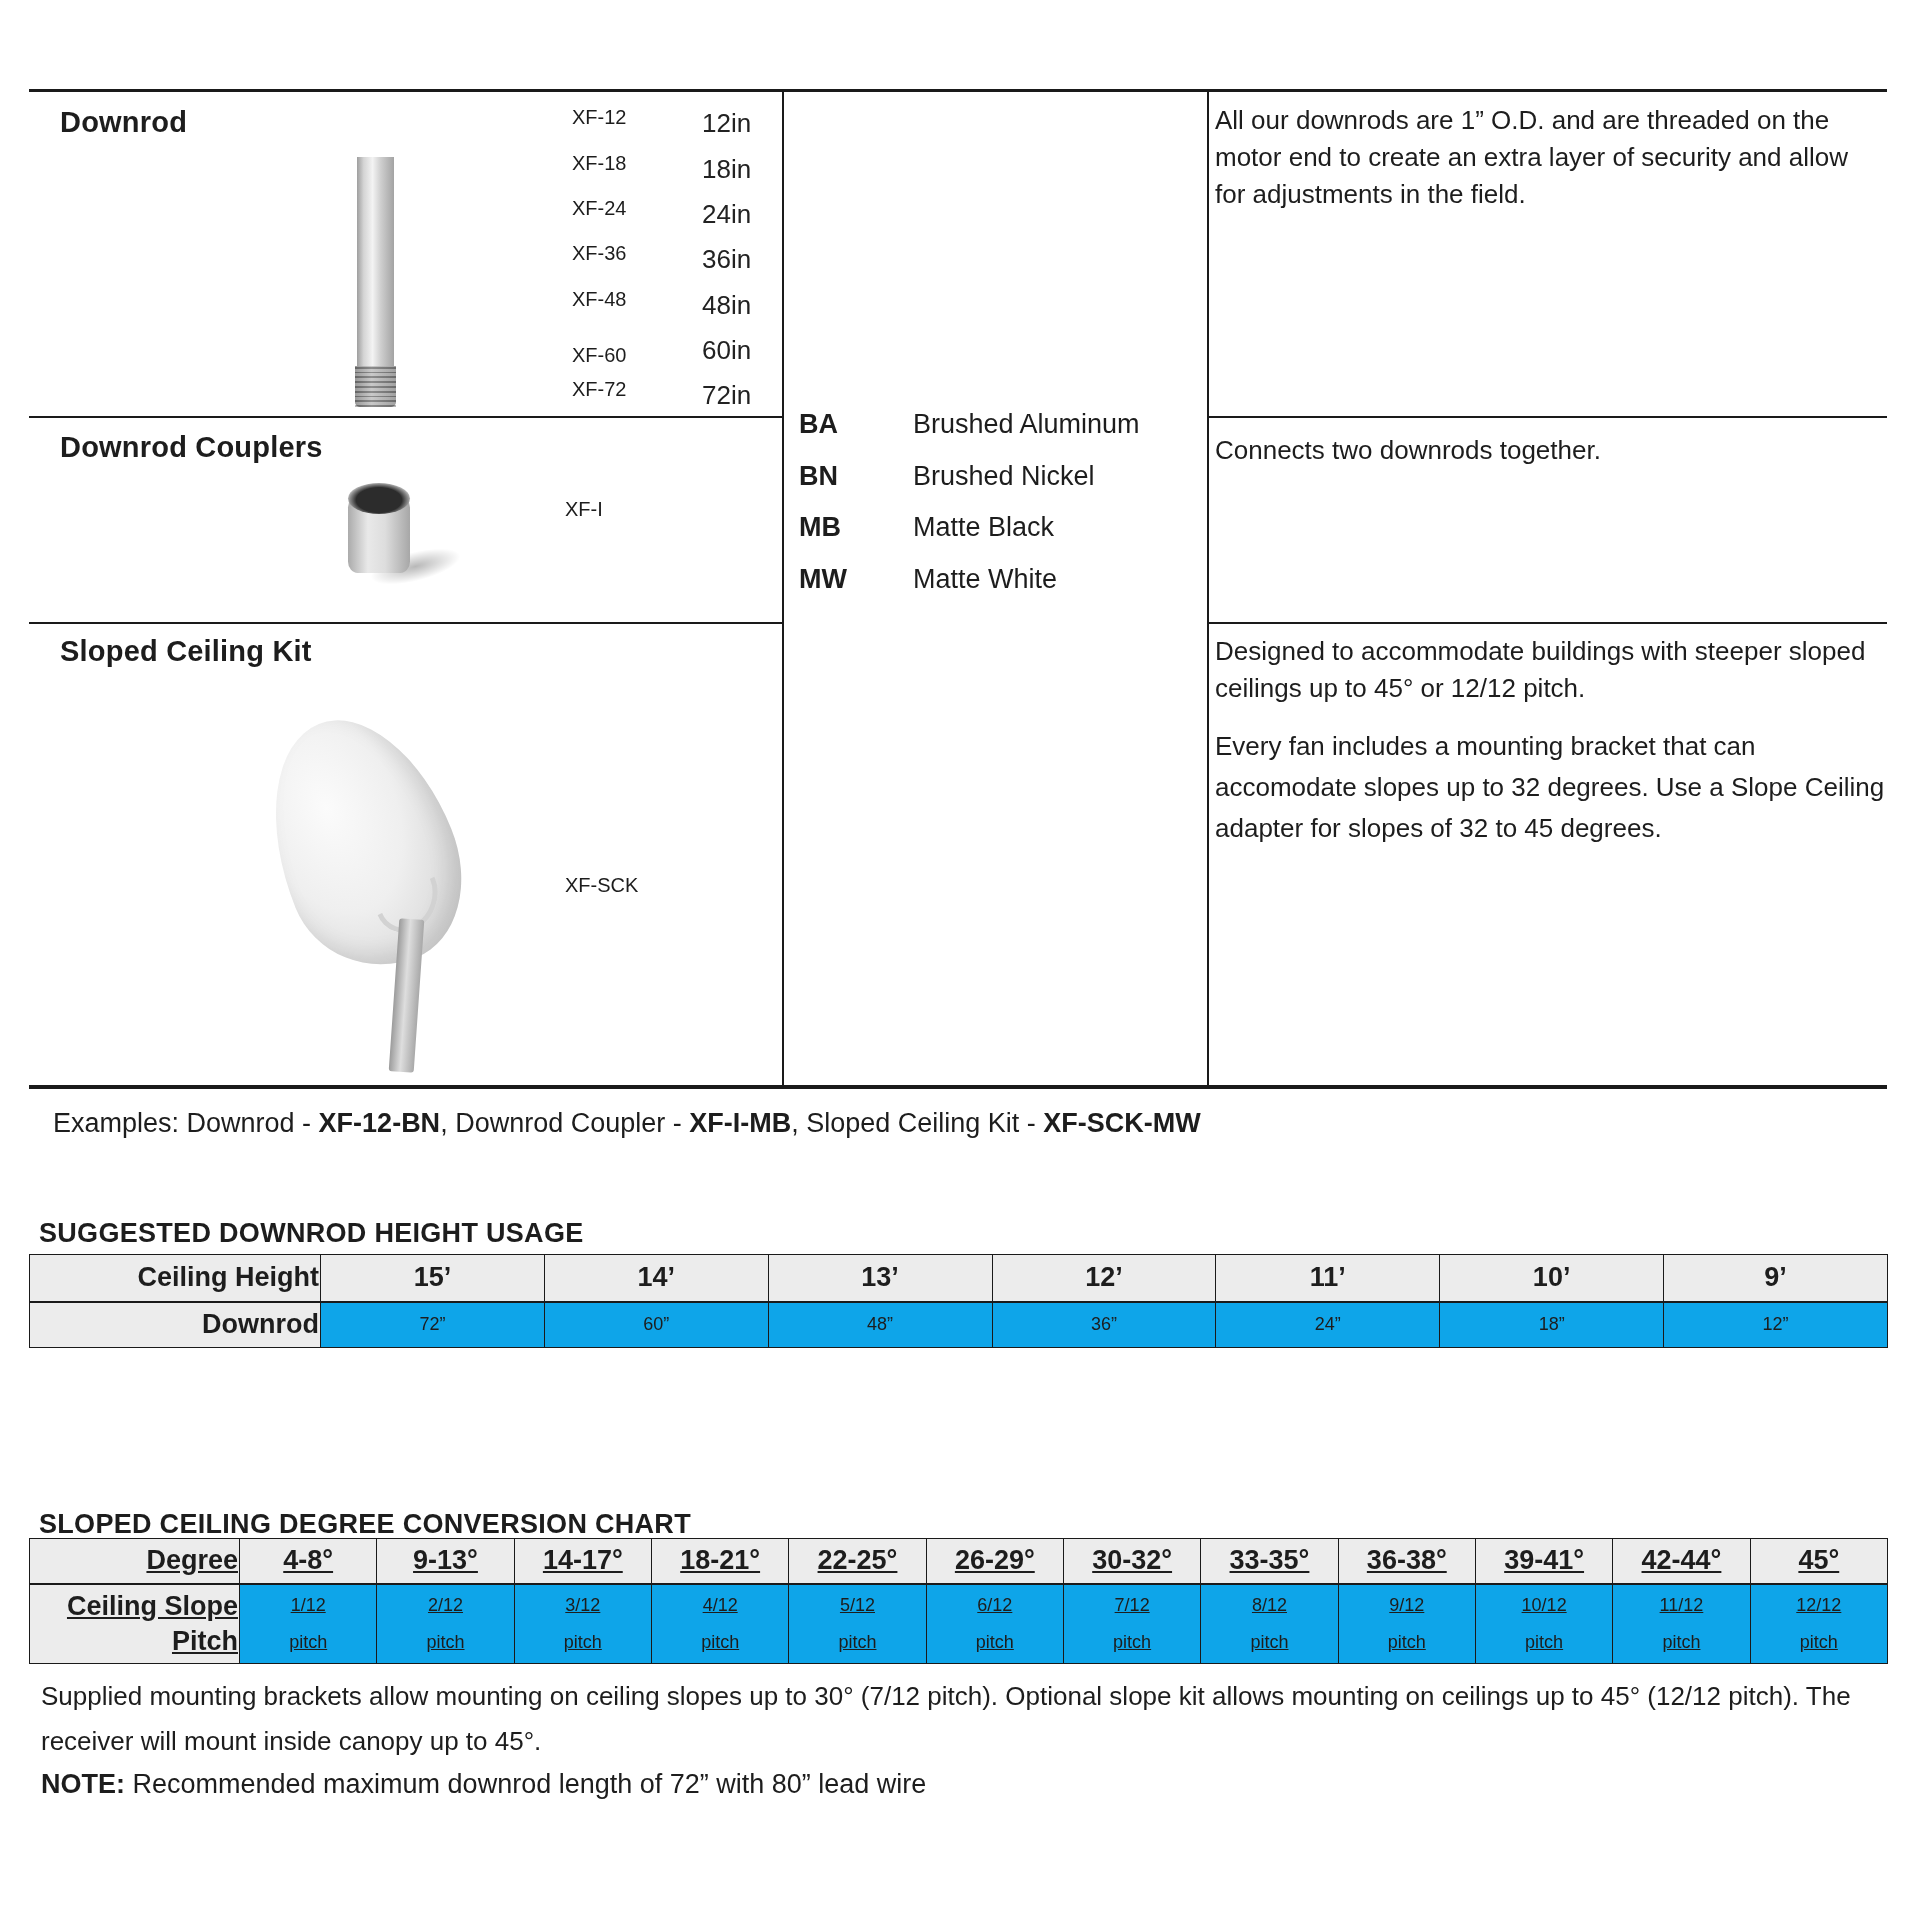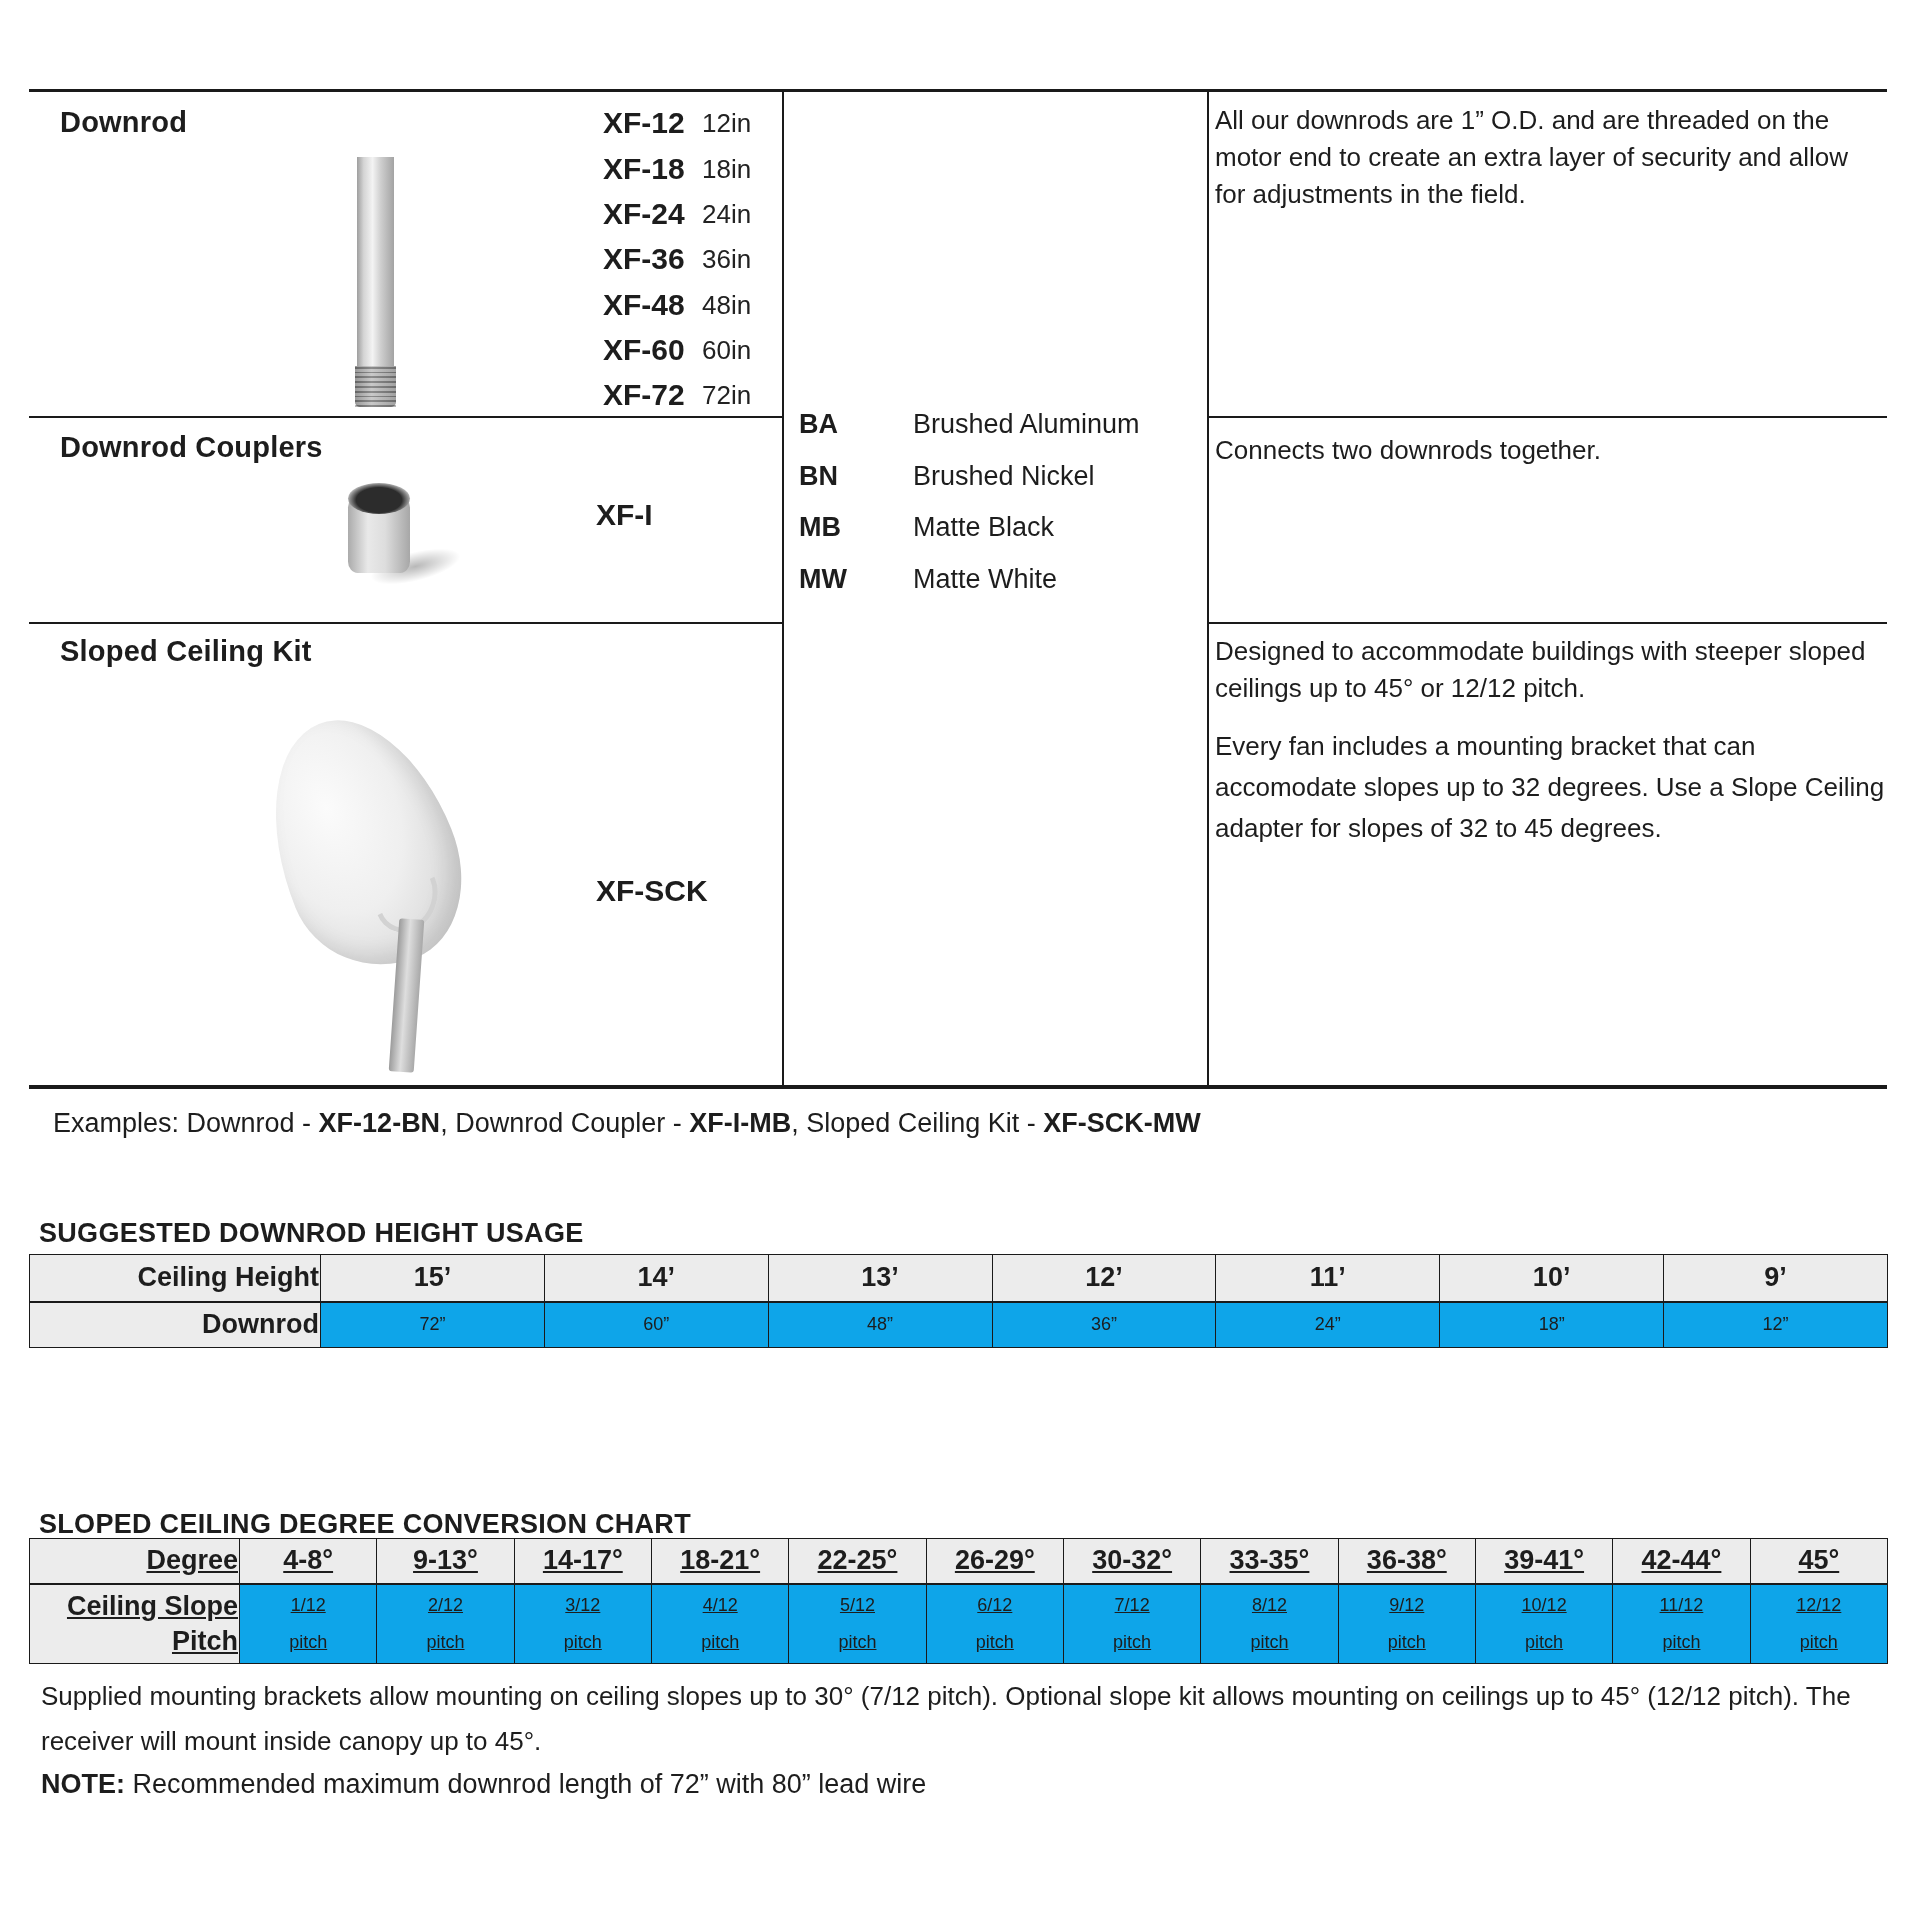--- a/index.html
+++ b/index.html
@@ -4,21 +4,21 @@
 <style>
   html,body{margin:0;padding:0;background:#ffffff;}
   .page{
     position:relative;width:1931px;height:1931px;background:#ffffff;
     font-family:"Liberation Sans", sans-serif;color:#1d1d1d;overflow:hidden;
   }
   .abs{position:absolute;}
   .hline{position:absolute;background:#1a1a1a;height:1.9px;}
   .vline{position:absolute;background:#1a1a1a;width:1.9px;}
   .heading{font-weight:bold;font-size:29px;letter-spacing:0.2px;}
-  .code{font-weight:bold;font-size:30px;margin-left:31px;}
+  .code{font-weight:normal;font-size:20px;}
   .size{font-size:26px;color:#222;}
   .fin-code{font-weight:bold;font-size:27px;}
   .fin-name{font-size:27px;}
   .body-text{font-size:26px;line-height:37px;width:670px;}
   .body-text.wide-gap{line-height:41px;}
   .examples{font-size:27px;}
   .examples b{font-weight:bold;}
   .section-title{font-weight:bold;font-size:27px;letter-spacing:0.3px;}
   .foot{font-size:26px;line-height:45px;width:1825px;}
   .note{font-size:27px;}
@@ -81,21 +81,21 @@
   <div class="abs code" style="left:572px;top:106px;">XF-12</div>
   <div class="abs size" style="left:702px;top:108px;">12in</div>
   <div class="abs code" style="left:572px;top:152px;">XF-18</div>
   <div class="abs size" style="left:702px;top:154px;">18in</div>
   <div class="abs code" style="left:572px;top:197px;">XF-24</div>
   <div class="abs size" style="left:702px;top:199px;">24in</div>
   <div class="abs code" style="left:572px;top:242px;">XF-36</div>
   <div class="abs size" style="left:702px;top:244px;">36in</div>
   <div class="abs code" style="left:572px;top:288px;">XF-48</div>
   <div class="abs size" style="left:702px;top:290px;">48in</div>
-  <div class="abs code" style="left:572px;top:333px;">XF-60</div>
+  <div class="abs code" style="left:572px;top:344px;">XF-60</div>
   <div class="abs size" style="left:702px;top:335px;">60in</div>
   <div class="abs code" style="left:572px;top:378px;">XF-72</div>
   <div class="abs size" style="left:702px;top:380px;">72in</div>
 
   <div class="abs heading" style="left:60px;top:431px;">Downrod Couplers</div>
   <div>
     <div class="coupler-shadow"></div>
     <div class="coupler-body"></div>
     <div class="coupler-top"></div>
   </div>

